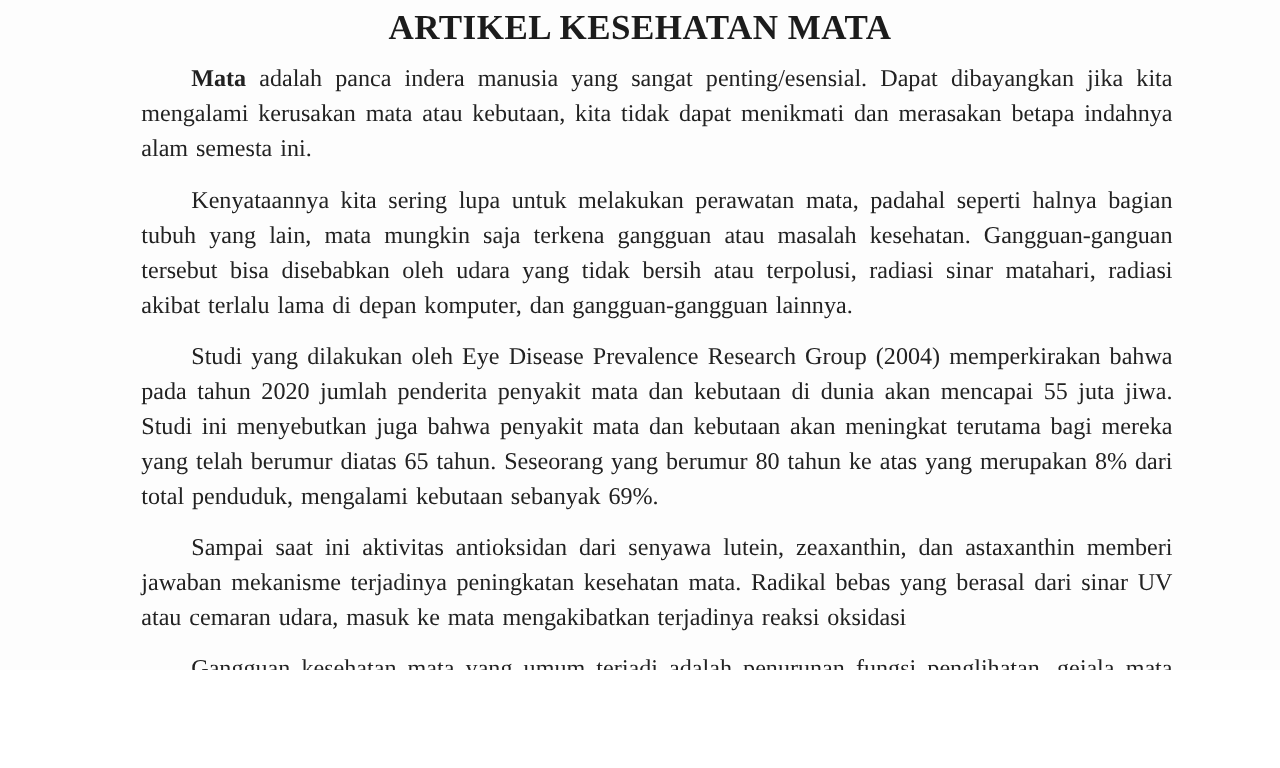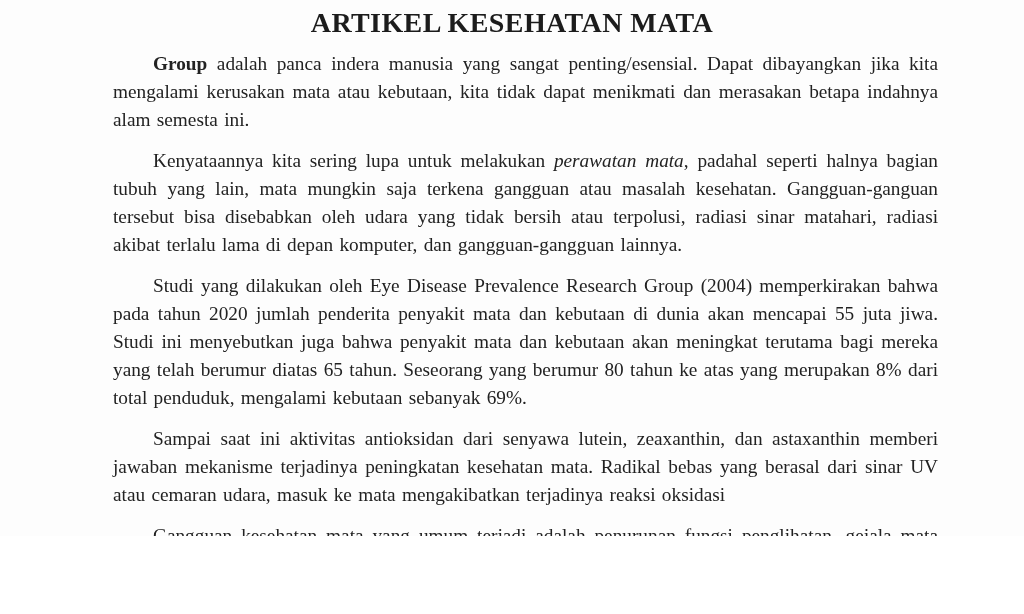--- a/index.html
+++ b/index.html
@@ -32,29 +32,29 @@
   .para {
     margin: 0 0 13px 0;
     text-align: justify;
     text-indent: 40px;
     font-size: 19.3px;
     line-height: 28px;
     word-spacing: 1.5px;
   }
   .normal { font-weight: normal; font-style: normal; }
   .bold   { font-weight: bold; }
-  .italic { font-style: italic; }
+  .italic { }
 </style>
 </head>
 <body>
 
 <div class="page">
   <h1 class="title">ARTIKEL KESEHATAN MATA</h1>
 
   <div class="body">
-      <p class="para"><span class="bold">Group</span><span class="normal"> adalah panca indera manusia yang sangat penting/esensial. Dapat dibayangkan jika kita mengalami kerusakan mata atau kebutaan, kita tidak dapat menikmati dan merasakan betapa indahnya alam semesta ini.</span></p>
+      <p class="para"><span class="bold">Mata</span><span class="normal"> adalah panca indera manusia yang sangat penting/esensial. Dapat dibayangkan jika kita mengalami kerusakan mata atau kebutaan, kita tidak dapat menikmati dan merasakan betapa indahnya alam semesta ini.</span></p>
       <p class="para"><span class="normal">Kenyataannya kita sering lupa untuk melakukan </span><span class="italic">perawatan mata</span><span class="normal">, padahal seperti halnya bagian tubuh yang lain, mata mungkin saja terkena gangguan atau masalah kesehatan. Gangguan-ganguan tersebut bisa disebabkan oleh udara yang tidak bersih atau terpolusi, radiasi sinar matahari, radiasi akibat terlalu lama di depan komputer, dan gangguan-gangguan lainnya.</span></p>
       <p class="para"><span class="normal">Studi yang dilakukan oleh Eye Disease Prevalence Research Group (2004) memperkirakan bahwa pada tahun 2020 jumlah penderita penyakit mata dan kebutaan di dunia akan mencapai 55 juta jiwa. Studi ini menyebutkan juga bahwa penyakit mata dan kebutaan akan meningkat terutama bagi mereka yang telah berumur diatas 65 tahun. Seseorang yang berumur 80 tahun ke atas yang merupakan 8% dari total penduduk, mengalami kebutaan sebanyak 69%.</span></p>
       <p class="para"><span class="normal">Sampai saat ini aktivitas antioksidan dari senyawa lutein, zeaxanthin, dan astaxanthin memberi jawaban mekanisme terjadinya peningkatan kesehatan mata. Radikal bebas yang berasal dari sinar UV atau cemaran udara, masuk ke mata mengakibatkan terjadinya reaksi oksidasi</span></p>
       <p class="para"><span class="normal">Gangguan kesehatan mata yang umum terjadi adalah penurunan fungsi penglihatan, gejala mata merah tanpa ada penurunan fungsi penglihatan, dan mata merah dengan fungsi penglihatan turun. Sampai saat ini, penyakit mata yang banyak diderita adalah katarak, glukoma, dan infeksi.</span></p>
     </div>
 
 </div>
 
 </body></html>

